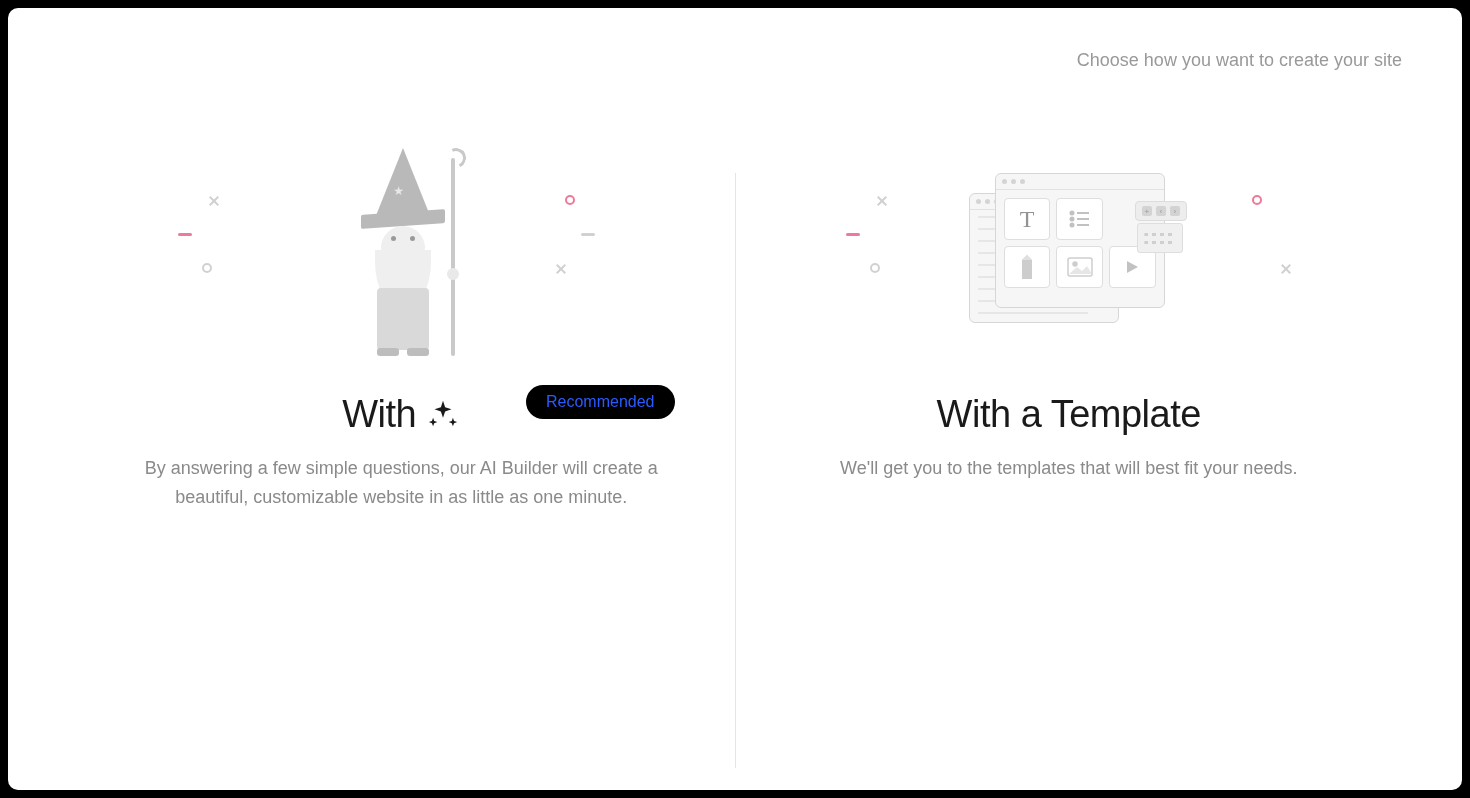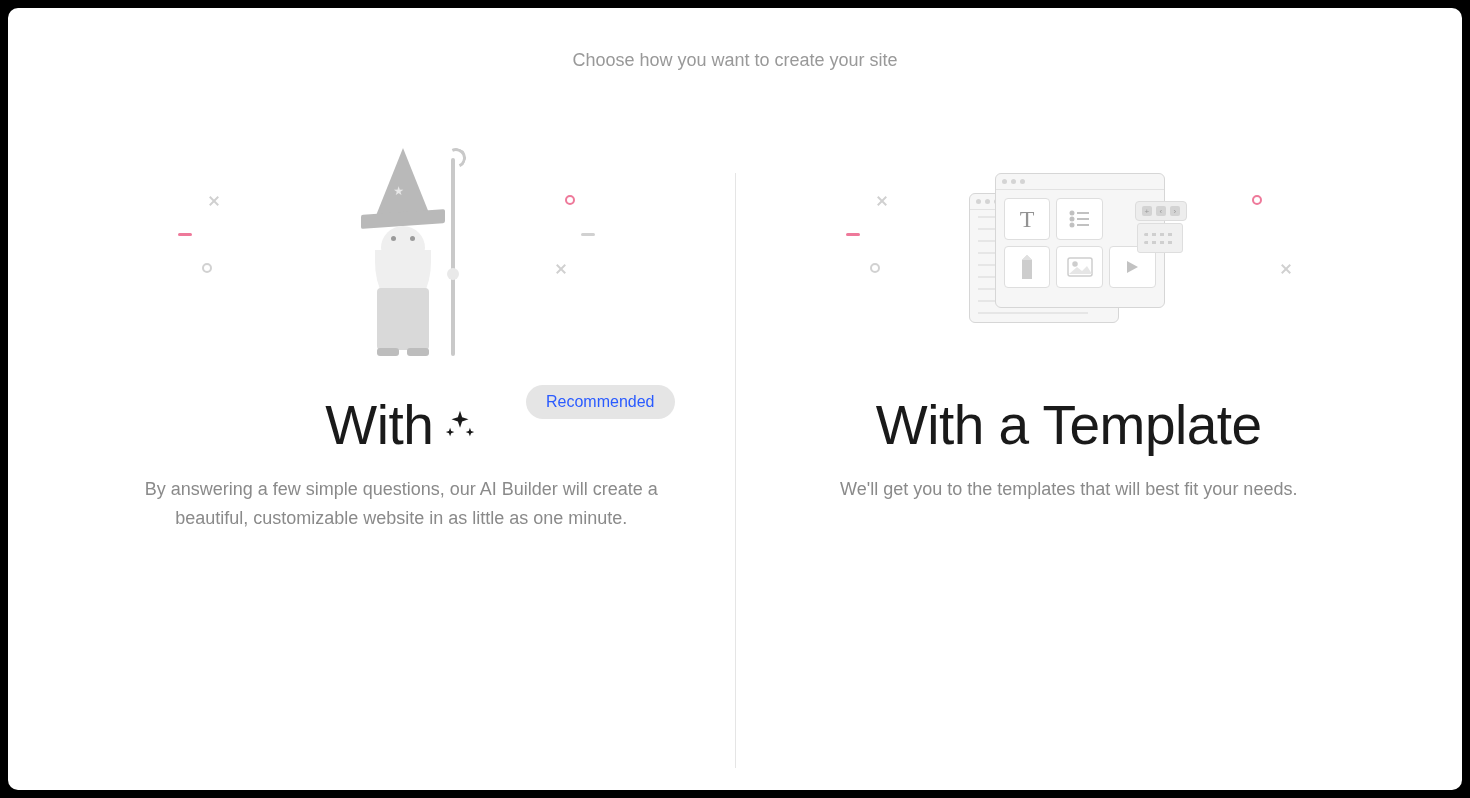--- a/index.html
+++ b/index.html
@@ -13,21 +13,21 @@
       justify-content: center;
     }
     .panel {
       background: #fff;
       width: 1454px;
       height: 782px;
       border-radius: 10px;
       padding: 40px 60px 22px 60px;
       display: flex;
       flex-direction: column;
-      align-items: center;
+      align-items: flex-end;
     }
     .header-text {
       color: #999;
       font-size: 18px;
       text-align: center;
       line-height: 1.4;
       max-width: 420px;
       margin-bottom: 60px;
     }
     .options {
@@ -69,35 +69,35 @@
     .shape.x::before { transform: translate(-50%,-50%) rotate(45deg); }
     .shape.x::after  { transform: translate(-50%,-50%) rotate(-45deg); }
     .shape.circle { width: 10px; height: 10px; border: 2px solid #ec6a8f; border-radius: 50%; }
     .shape.circle.grey { border-color: #ccc; }
     .shape.dash { width: 14px; height: 3px; background: #ec6a8f; border-radius: 2px; }
 
     .badge {
       position: absolute;
       right: 20px;
       top: -8px;
-      background: #e5e5e5;
+      background: #000000;
       color: #2a5bff;
       font-size: 16px;
       padding: 8px 20px;
       border-radius: 999px;
     }
     .title-row {
       position: relative;
       margin-top: 20px;
       width: 100%;
       display: flex;
       justify-content: center;
     }
     .title {
-      font-size: 55px;
+      font-size: 38px;
       font-weight: 400;
       letter-spacing: -0.5px;
       color: #1a1a1a;
       display: flex;
       align-items: center;
       gap: 10px;
       white-space: nowrap;
     }
     .desc {
       margin-top: 18px;

